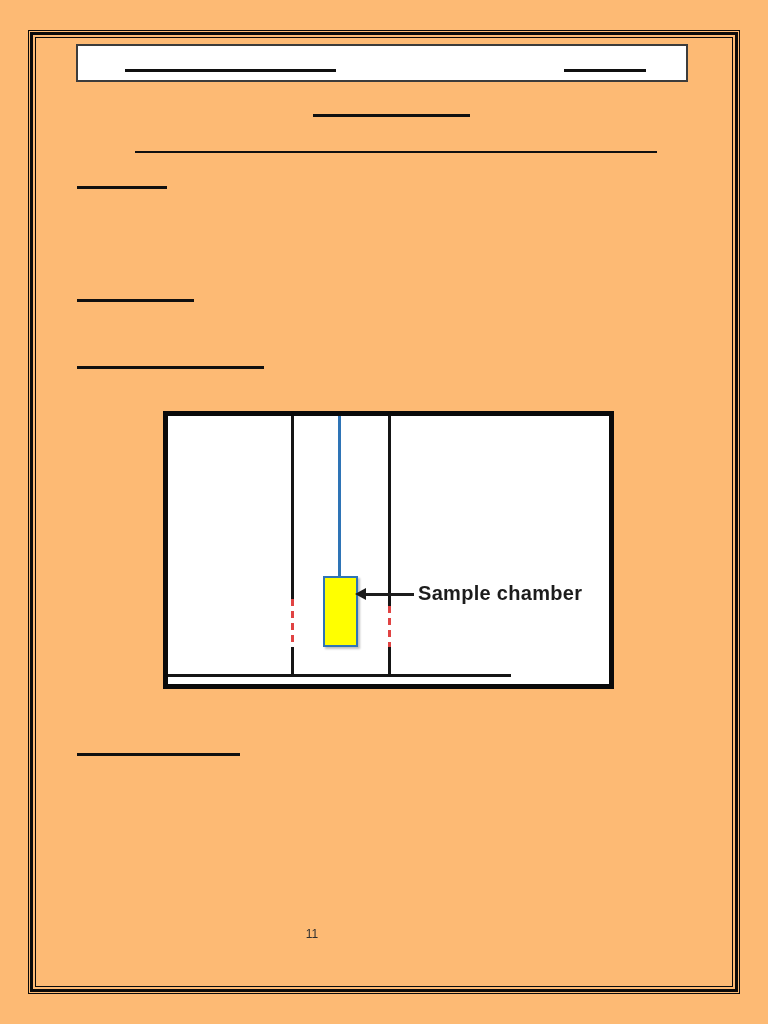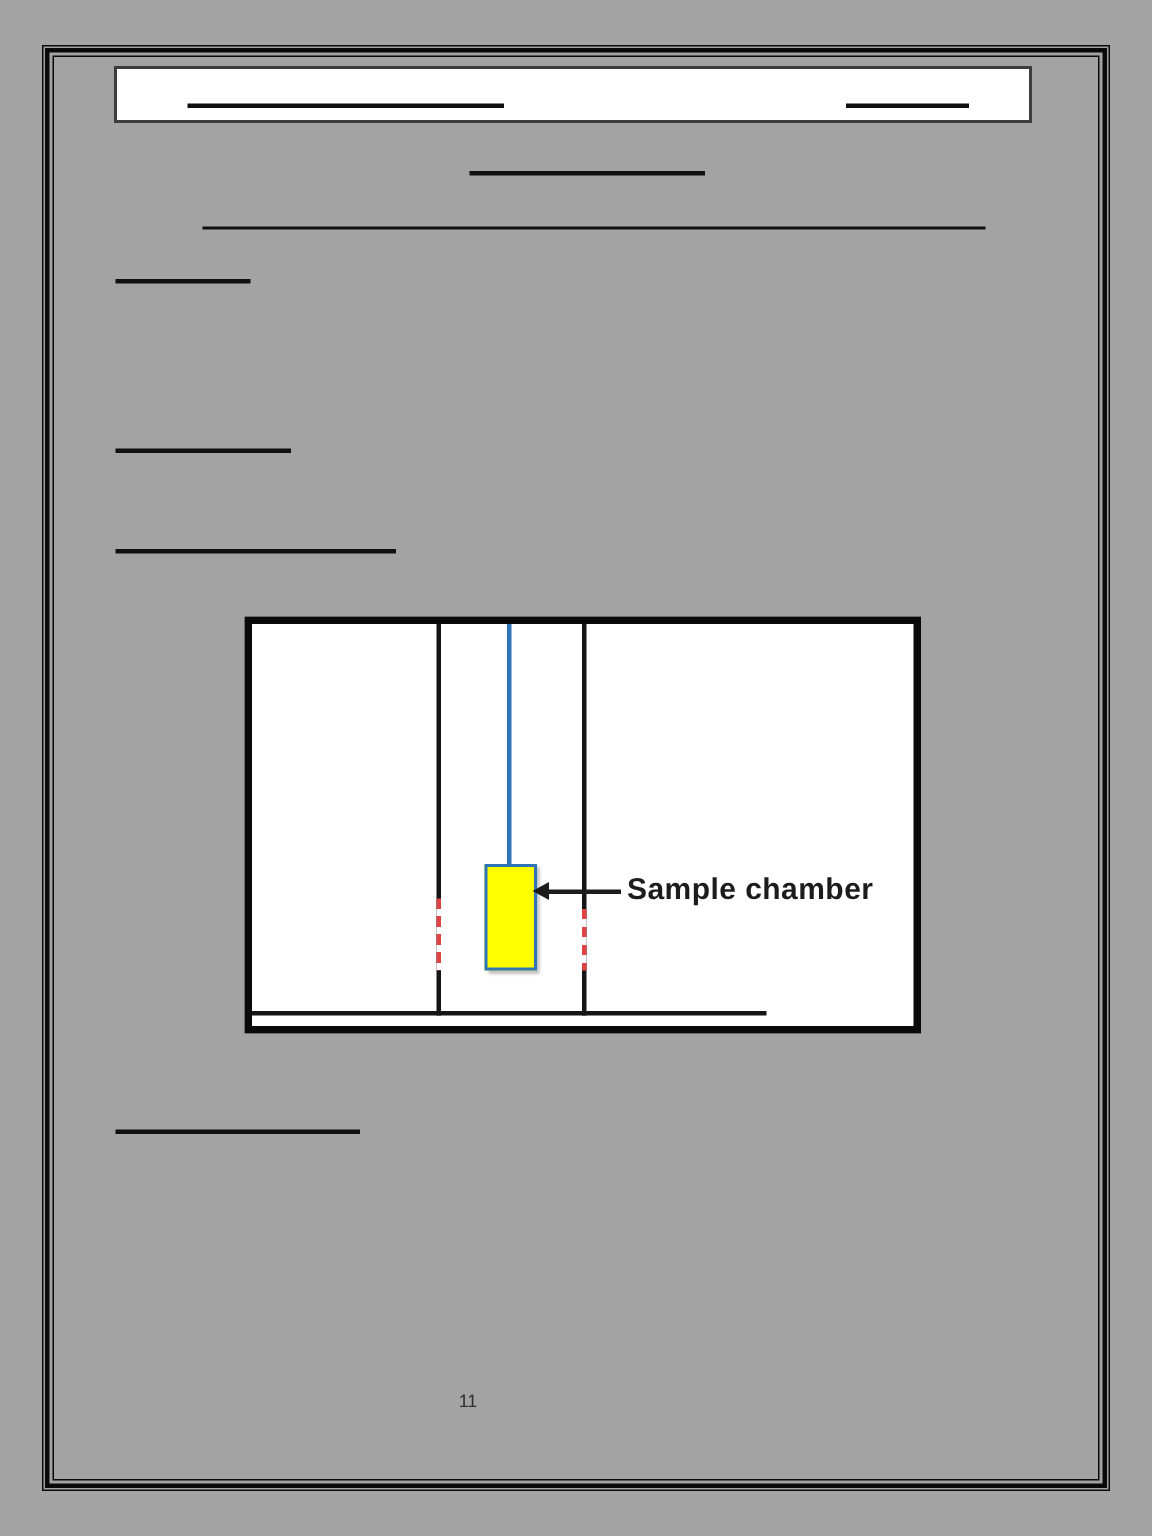--- a/index.html
+++ b/index.html
@@ -5,21 +5,21 @@
   html, body {
     margin: 0;
     padding: 0;
     background: #ffffff;
     font-family: "Liberation Sans", sans-serif;
   }
   #page {
     position: relative;
     width: 768px;
     height: 1024px;
-    background: #a3a3a3;
+    background: #fdba74;
     overflow: hidden;
   }
   
   .page-frame {
     position: absolute;
     left: 28px; top: 30px;
     width: 712px; height: 964px;
     box-sizing: border-box;
     border: 1px solid var(--border-black, #0a0a0a);
     pointer-events: none;

